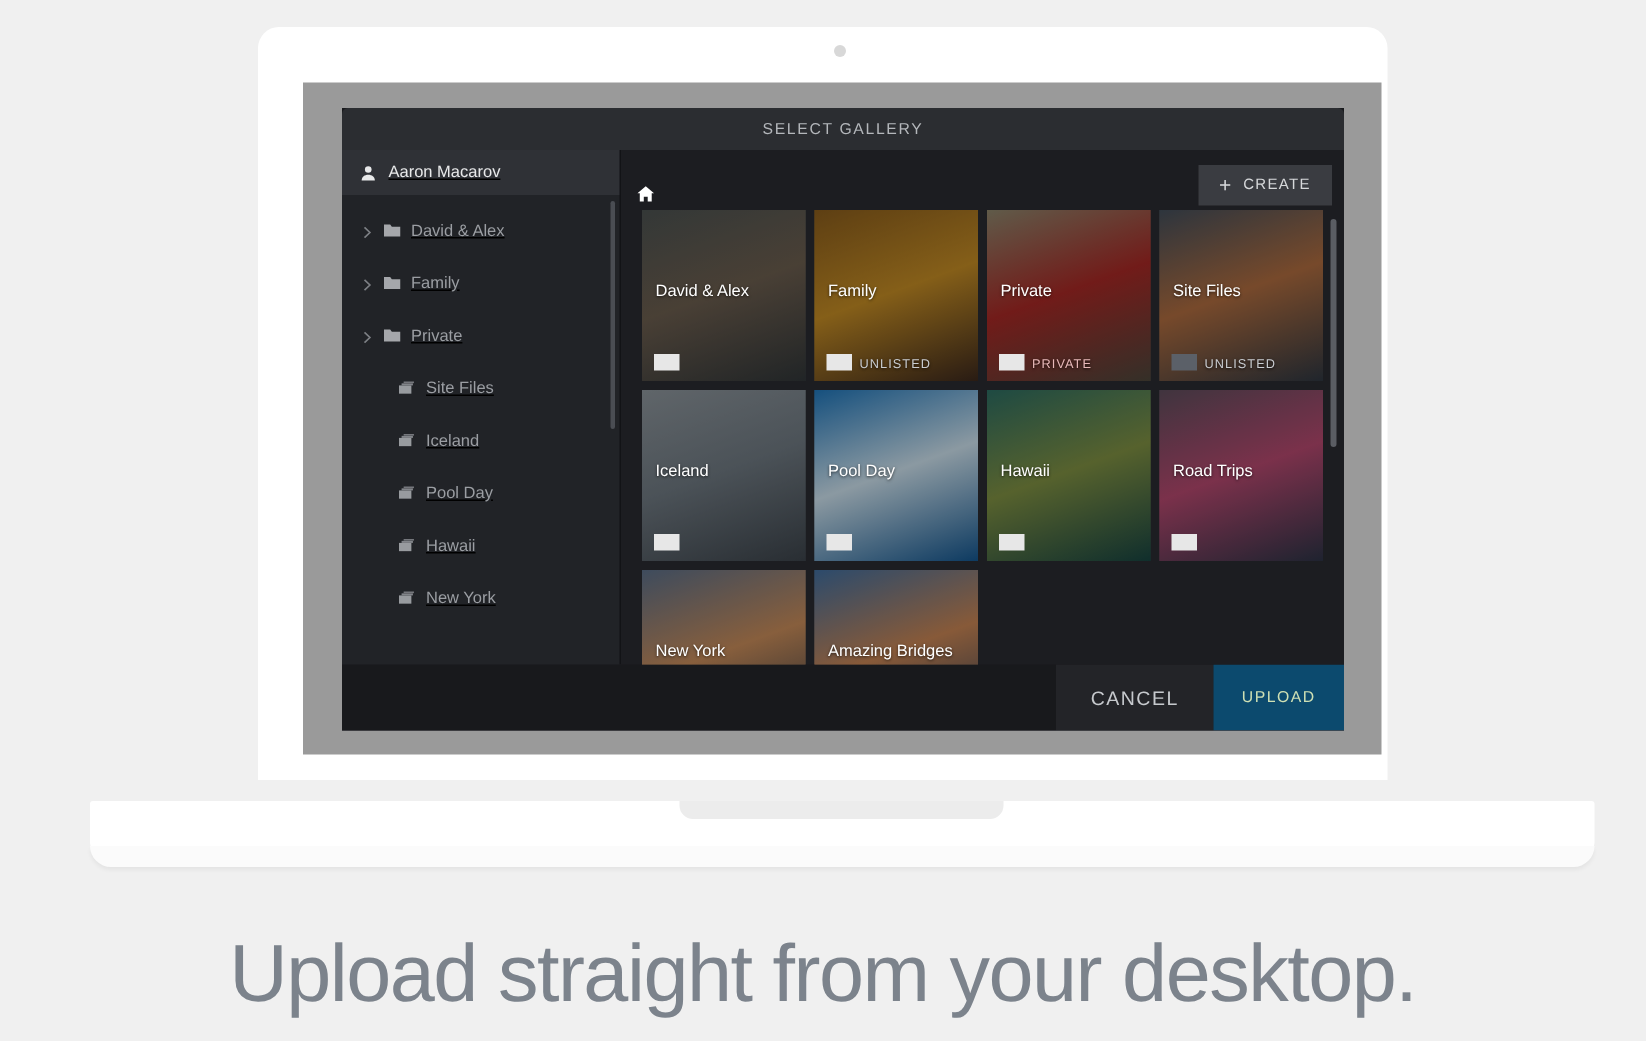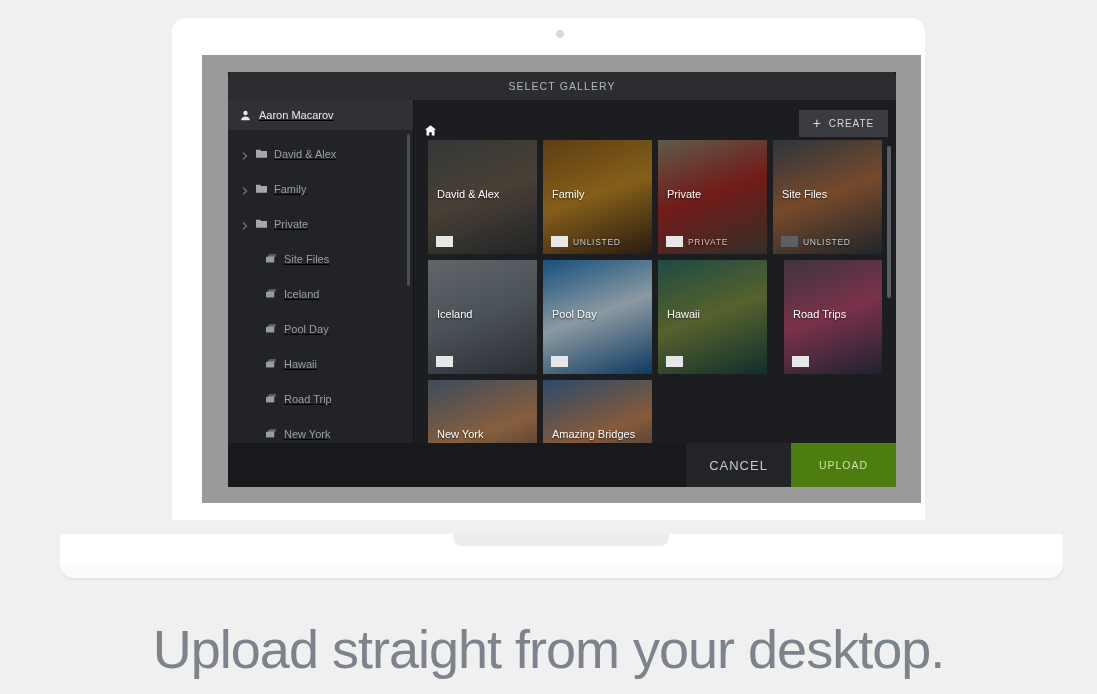--- a/index.html
+++ b/index.html
@@ -123,21 +123,21 @@
   
   .footer{
     height:44px;flex:0 0 44px;display:flex;justify-content:flex-end;
     background:#1c1d21;
   }
   .btn-cancel{
     width:105px;background:#232428;color:#c6c9cd;border:0;cursor:pointer;
     font-size:13px;letter-spacing:1px;
   }
   .btn-upload{
-    width:105px;background:#4d7c0f;color:#cfe0b4;border:0;cursor:pointer;
+    width:87px;background:#0c4a6e;color:#cfe0b4;border:0;cursor:pointer;
     font-size:10.5px;letter-spacing:1px;
   }
   .footer-left{flex:1;background:#18191c;}
 
   
   .caption{
     position:absolute;left:0;right:0;top:618px;text-align:center;
     color:#7c838c;font-size:54px;font-weight:300;letter-spacing:-1px;
     font-family:"Liberation Sans", sans-serif;
   }
@@ -226,28 +226,20 @@
                 <rect x="4.5" y="0.2" width="10" height="1.6" fill="#8a8d92"></rect>
               </svg></span>
             <span>Hawaii</span>
           </div>
           <div class="tree-item child">
             <span class="gal-ic"><svg viewBox="0 0 16 14" width="11" height="10">
                 <rect x="0" y="4" width="12" height="8" fill="#b6b9be"></rect>
                 <rect x="2.5" y="2" width="11" height="2" fill="#9b9ea3"></rect>
                 <rect x="4.5" y="0.2" width="10" height="1.6" fill="#8a8d92"></rect>
               </svg></span>
-            <span>Road Trip</span>
-          </div>
-          <div class="tree-item child">
-            <span class="gal-ic"><svg viewBox="0 0 16 14" width="11" height="10">
-                <rect x="0" y="4" width="12" height="8" fill="#b6b9be"></rect>
-                <rect x="2.5" y="2" width="11" height="2" fill="#9b9ea3"></rect>
-                <rect x="4.5" y="0.2" width="10" height="1.6" fill="#8a8d92"></rect>
-              </svg></span>
             <span>New York</span>
           </div>
         </div>
       <div class="sb-scroll"></div>
       <div class="sidebar-edge"></div>
     </div>
 
     <div class="main">
       <div class="main-top">
         <span class="home-icon">
@@ -307,21 +299,21 @@
               <span class="chip"></span>
             </div>
           </div>
           <div class="card" style="background: linear-gradient(160deg, rgb(42, 107, 94) 0%, rgb(127, 143, 62) 48%, rgb(20, 65, 60) 100%);">
             <div class="shade"></div>
             <div class="card-title">Hawaii</div>
             <div class="card-foot">
               <span class="chip"></span>
             </div>
           </div>
-          <div class="card" style="background: linear-gradient(160deg, rgb(93, 74, 88) 0%, rgb(182, 69, 107) 48%, rgb(42, 47, 65) 100%); margin-left: 11px;">
+          <div class="card" style="background: linear-gradient(160deg, rgb(93, 74, 88) 0%, rgb(182, 69, 107) 48%, rgb(42, 47, 65) 100%);">
             <div class="shade"></div>
             <div class="card-title">Road Trips</div>
             <div class="card-foot">
               <span class="chip"></span>
             </div>
           </div>
           <div class="card" style="background: linear-gradient(160deg, rgb(90, 109, 134) 0%, rgb(201, 138, 85) 48%, rgb(38, 48, 61) 100%);">
             <div class="shade"></div>
             <div class="card-title">New York</div>
           </div>

